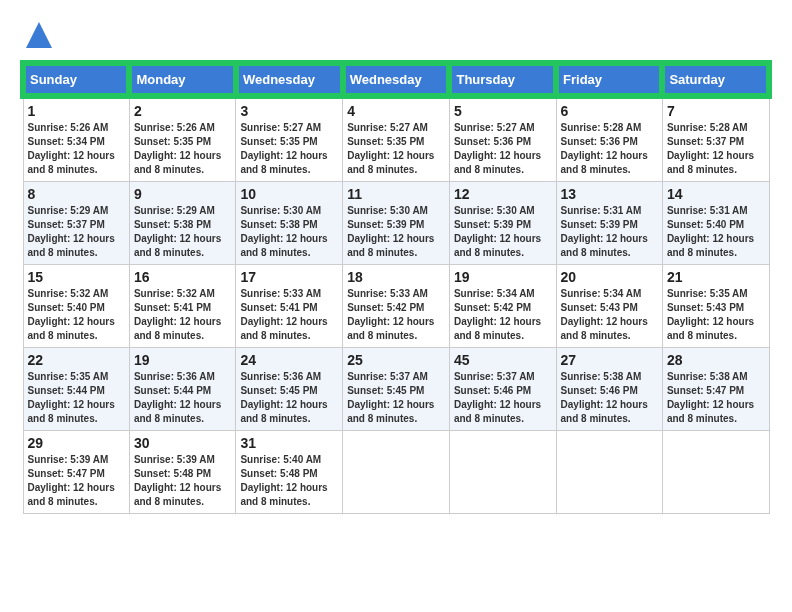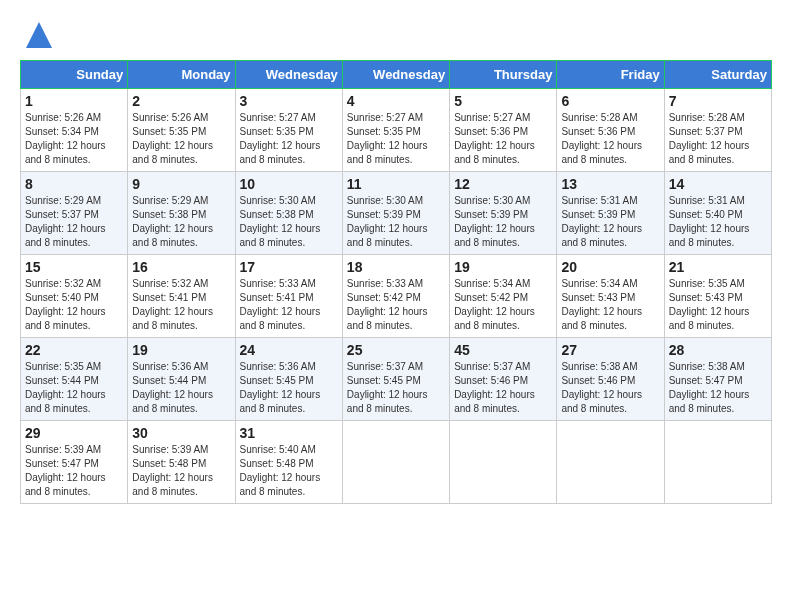--- a/index.html
+++ b/index.html
@@ -54,24 +54,24 @@
     }
     .calendar {
       width: 100%;
       border-collapse: collapse;
       font-size: 11px;
     }
     .calendar thead tr th {
       background-color: #3a7bd5;
       color: #fff;
       padding: 6px 4px;
-      text-align: right;
+      text-align: left;
       font-size: 13px;
       font-weight: bold;
-      border: 1px solid #22c55e;
+      border: 6px solid #22c55e;
     }
     .calendar tbody tr td {
       vertical-align: top;
       border: 1px solid #ccc;
       padding: 4px;
       width: 107px;
       min-height: 80px;
     }
     .calendar tbody tr:nth-child(even) td {
       background-color: #f0f4fb;
@@ -83,20 +83,21 @@
       font-size: 14px;
       font-weight: bold;
       color: #222;
       display: block;
       margin-bottom: 2px;
     }
     .day-info {
       font-size: 10px;
       color: #333;
       line-height: 1.4;
+      font-weight: bold;
     }
     .empty-cell {
       background-color: #fff !important;
     }
   </style>
 </head>
 <body>
 
 <div class="header-area">
   <div class="logo">

